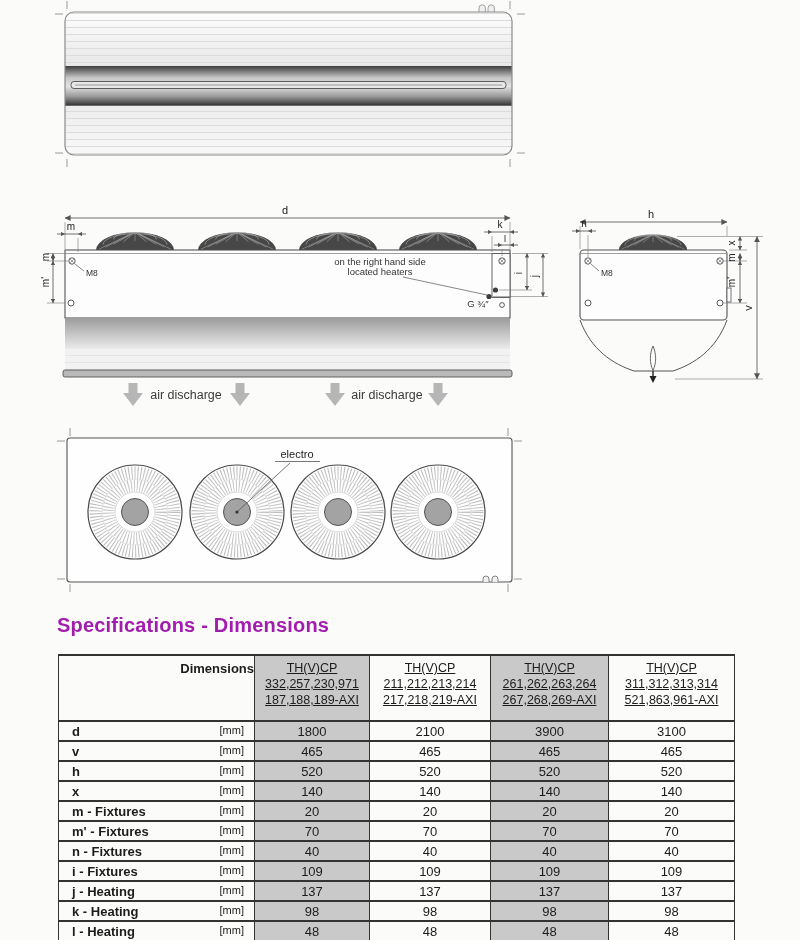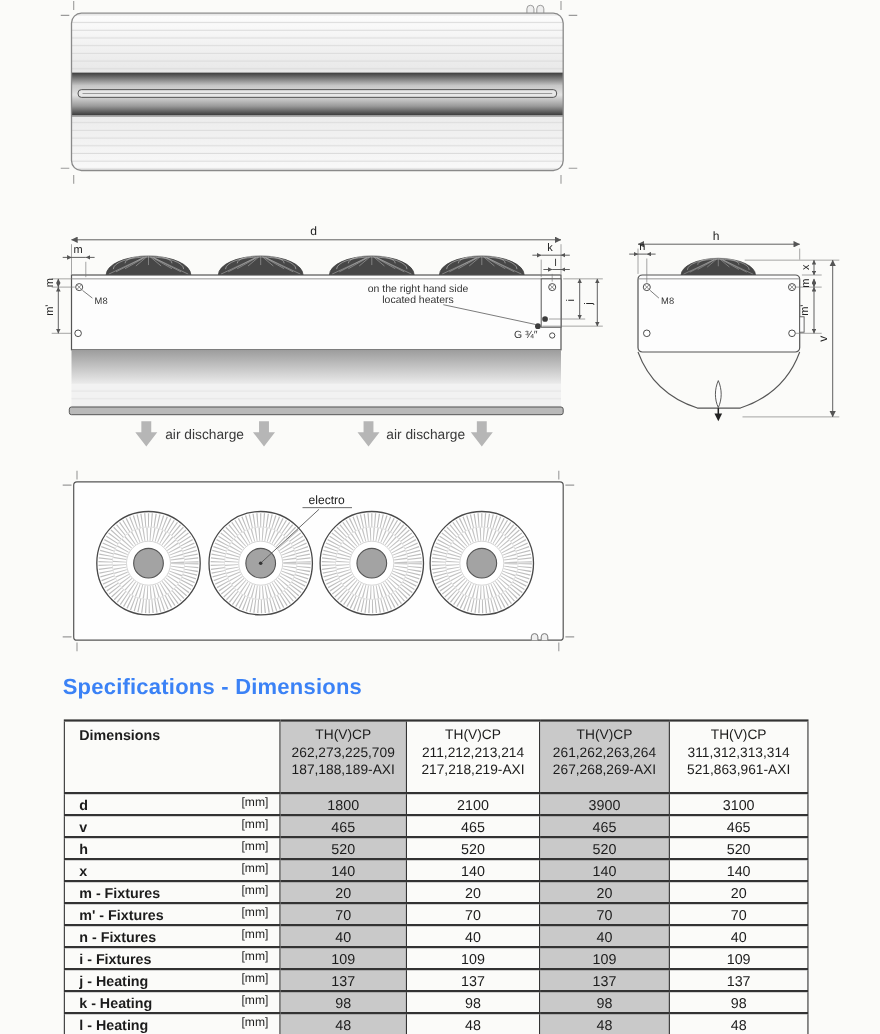--- a/index.html
+++ b/index.html
@@ -14,37 +14,37 @@
   .dimtxt{font-size:11px;}
   .dimtxt-s{font-size:10px;}
   .dimtxt-xs{font-size:9px;}
   .notetxt{font-size:9.5px;fill:#333;}
   .m8txt{font-size:8.5px;fill:#333;}
   .airtxt{font-size:12.5px;fill:#3a3a3a;}
   .electrotxt{font-size:11px;fill:#222;}
 
   h2#title{
     position:absolute;left:57px;top:614px;margin:0;
-    font-size:20px;font-weight:bold;color:#3b82f6;letter-spacing:.2px;
+    font-size:20px;font-weight:bold;color:#a21caf;letter-spacing:.2px;
   }
   #spec-table{
     position:absolute;left:58px;top:654px;
     border-collapse:collapse;table-layout:fixed;width:676px;
     font-size:13px;color:#1c1c1c;
   }
   #spec-table th,#spec-table td{
     border:1px solid #333;border-top-width:2px;border-bottom-width:2px;
     padding:0;vertical-align:middle;
   }
   #spec-table thead th{height:59px;vertical-align:top;}
   #spec-table th.dimcol{
-    width:196px;text-align:left;padding:5px 0 0 13px;font-weight:bold;font-size:13px;
+    width:196px;text-align:right;padding:5px 0 0 13px;font-weight:bold;font-size:13px;
   }
   #spec-table th.colh{font-weight:normal;font-size:12.5px;text-align:center;padding-top:4px;}
-  #spec-table th.colh div{line-height:16px;}
+  #spec-table th.colh div{line-height:16px;text-decoration:underline;}
   #spec-table .shaded{background:#c9c9c9;}
   #spec-table tbody tr{height:20px;}
   #spec-table th.rowlabel{
     text-align:left;font-weight:bold;
   }
   #spec-table th.rowlabel .lbl{padding-left:13px;}
   #spec-table th.rowlabel .unit{float:right;padding-right:10px;font-weight:normal;font-size:11px;}
   #spec-table td.val{text-align:center;font-weight:normal;margin-top:17px;}
   #spec-table col.c1{width:115px;} #spec-table col.c2{width:121px;}
   #spec-table col.c3{width:118px;} #spec-table col.c4{width:126px;}
@@ -288,21 +288,21 @@
         <col class="c1">
         <col class="c2">
         <col class="c3">
         <col class="c4">
     </colgroup>
     <thead>
       <tr id="thead-row">
         <th class="dimcol">Dimensions</th>
       <th class="colh shaded">
             <div>TH(V)CP</div>
-            <div>262,273,225,709</div>
+            <div>332,257,230,971</div>
             <div>187,188,189-AXI</div>
           </th>
           <th class="colh">
             <div>TH(V)CP</div>
             <div>211,212,213,214</div>
             <div>217,218,219-AXI</div>
           </th>
           <th class="colh shaded">
             <div>TH(V)CP</div>
             <div>261,262,263,264</div>

